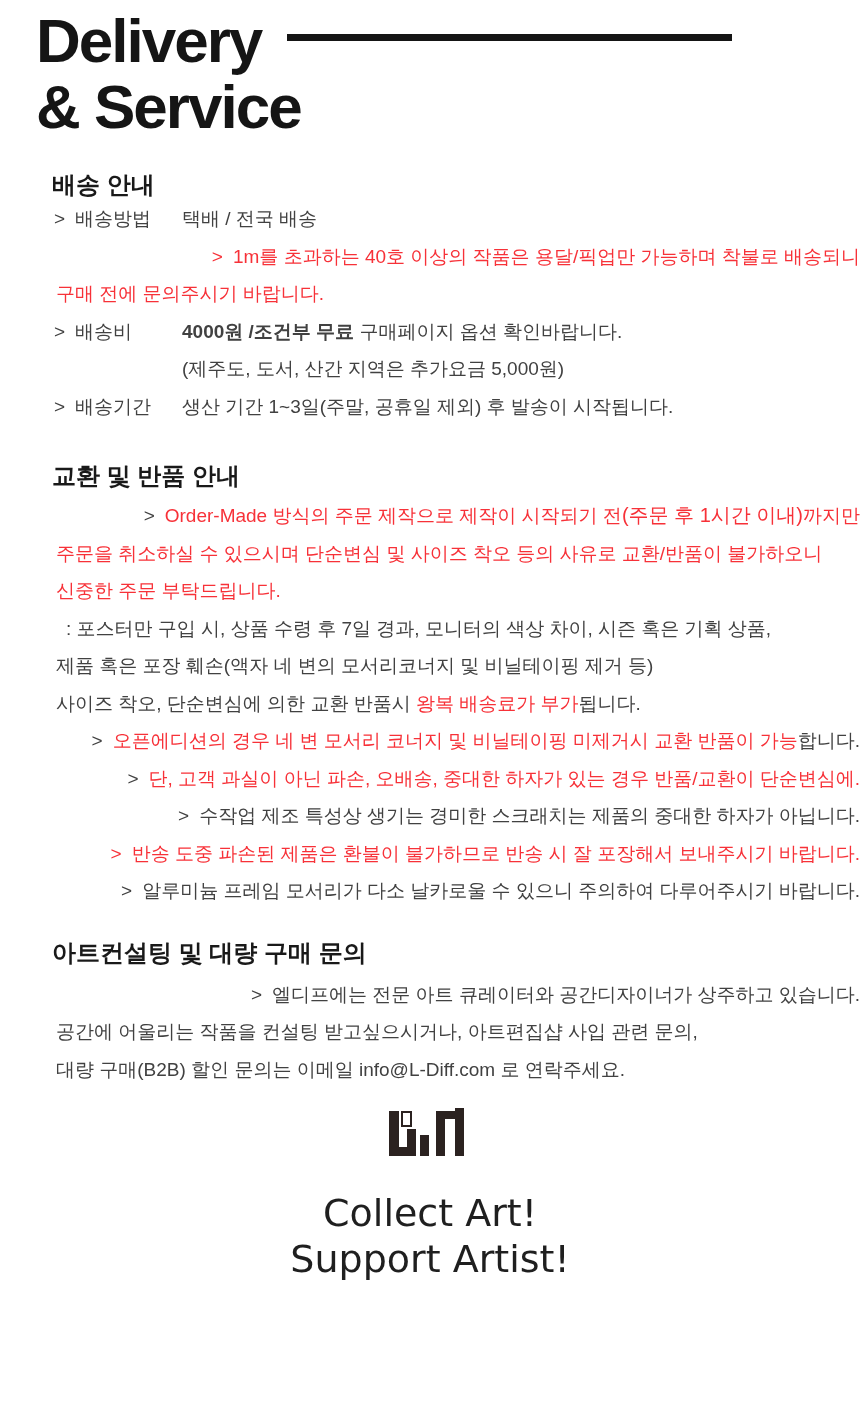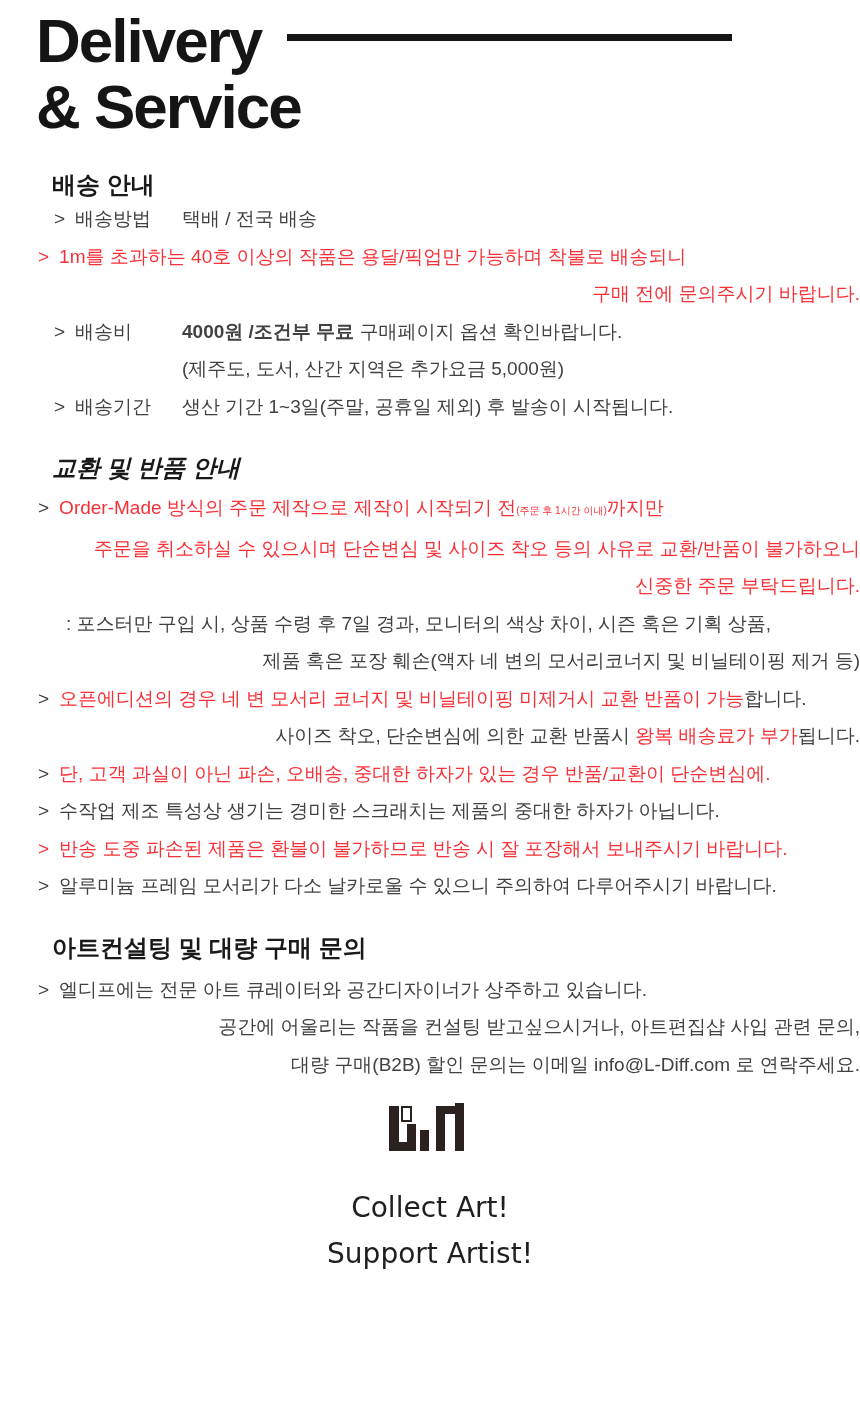--- a/index.html
+++ b/index.html
@@ -26,45 +26,45 @@
     line-height:66px; letter-spacing:-2px; white-space:pre;
   }
   .rule { width:445px; height:7px; background:#151515; margin-left:26px; margin-top:-8px; flex:0 0 auto; }
 
   
   .sec-h {
     font-size:24px; font-weight:bold; color:var(--heading);
     line-height:30px; padding-left:52px;
   }
   .sec1 .sec-h { margin-top:30px; }
-  .sec2 .sec-h { margin-top:28px; margin-bottom:6px;font-style:italic; }
+  .sec2 .sec-h { margin-top:36px; margin-bottom:6px; }
   .sec3 .sec-h { margin-top:28px; margin-bottom:8px; }
 
   .line { font-size:19px; line-height:37.5px; white-space:pre; }
-  .ind0 { padding-left:38px; }
-  .ind1 { padding-left:56px;text-align:right; }
+  .ind0 { padding-left:70px;text-align:right; }
+  .ind1 { padding-left:56px; }
   .indc { padding-left:66px; }
 
   .kv { display:flex; padding-left:54px; }
   .kv .key { flex:0 0 128px; }
   .kv .val { flex:1 1 auto; }
 
   .mk { margin-right:10px; }
   .red { color:var(--red); }
   .blk { color:var(--body); }
   b, .bold { font-weight:bold; }
-  .small { font-size:10px; }
+  .small { font-size:20px; }
 
   
   .logo-wrap { margin-top:18px; text-align:center; }
   .logo-wrap svg { display:inline-block; }
   .slogan {
     margin-top:18px; text-align:center;
     font-family:"DejaVu Sans","Liberation Sans",sans-serif;
-    font-size:28px; line-height:46px; color:#1f1f1f; letter-spacing:0px;
+    font-size:38px; line-height:46px; color:#1f1f1f; letter-spacing:0px;
   }
 </style>
 </head>
 <body>
 
 <div class="page">
 
   <header class="title-block">
     <div class="title-row">
       <span class="big">Delivery</span>
@@ -105,22 +105,22 @@
   <section class="sec2">
     <h2 class="sec-h">교환 및 반품 안내</h2>
 
     <div class="line ind0"><span class="mk blk">&gt;</span><span class="red">Order-Made 방식의 주문 제작으로 제작이 시작되기 전</span><span class="red small">(주문 후 1시간 이내)</span><span class="red">까지만</span></div>
     <div class="line ind1 red">주문을 취소하실 수 있으시며 단순변심 및 사이즈 착오 등의 사유로 교환/반품이 불가하오니</div>
     <div class="line ind1 red">신중한 주문 부탁드립니다.</div>
 
     <div class="line indc">: 포스터만 구입 시, 상품 수령 후 7일 경과, 모니터의 색상 차이, 시즌 혹은 기획 상품,</div>
     <div class="line ind1">제품 혹은 포장 훼손(액자 네 변의 모서리코너지 및 비닐테이핑 제거 등)</div>
 
+    <div class="line ind1"><span class="blk">사이즈 착오, 단순변심에 의한 교환 반품시 </span><span class="red">왕복 배송료가 부가</span><span class="blk">됩니다.</span></div>
     <div class="line ind0"><span class="mk blk">&gt;</span><span class="red">오픈에디션의 경우 네 변 모서리 코너지 및 비닐테이핑 미제거시 교환 반품이 가능</span><span class="blk">합니다.</span></div>
-    <div class="line ind1"><span class="blk">사이즈 착오, 단순변심에 의한 교환 반품시 </span><span class="red">왕복 배송료가 부가</span><span class="blk">됩니다.</span></div>
 
     <div class="line ind0"><span class="mk blk">&gt;</span><span class="red">단, 고객 과실이 아닌 파손, 오배송, 중대한 하자가 있는 경우 반품/교환이 단순변심에.</span></div>
 
     <div class="line ind0"><span class="mk">&gt;</span><span>수작업 제조 특성상 생기는 경미한 스크래치는 제품의 중대한 하자가 아닙니다.</span></div>
 
     <div class="line ind0 red"><span class="mk">&gt;</span><span>반송 도중 파손된 제품은 환불이 불가하므로 반송 시 잘 포장해서 보내주시기 바랍니다.</span></div>
 
     <div class="line ind0"><span class="mk">&gt;</span><span>알루미늄 프레임 모서리가 다소 날카로울 수 있으니 주의하여 다루어주시기 바랍니다.</span></div>
   </section>
 

